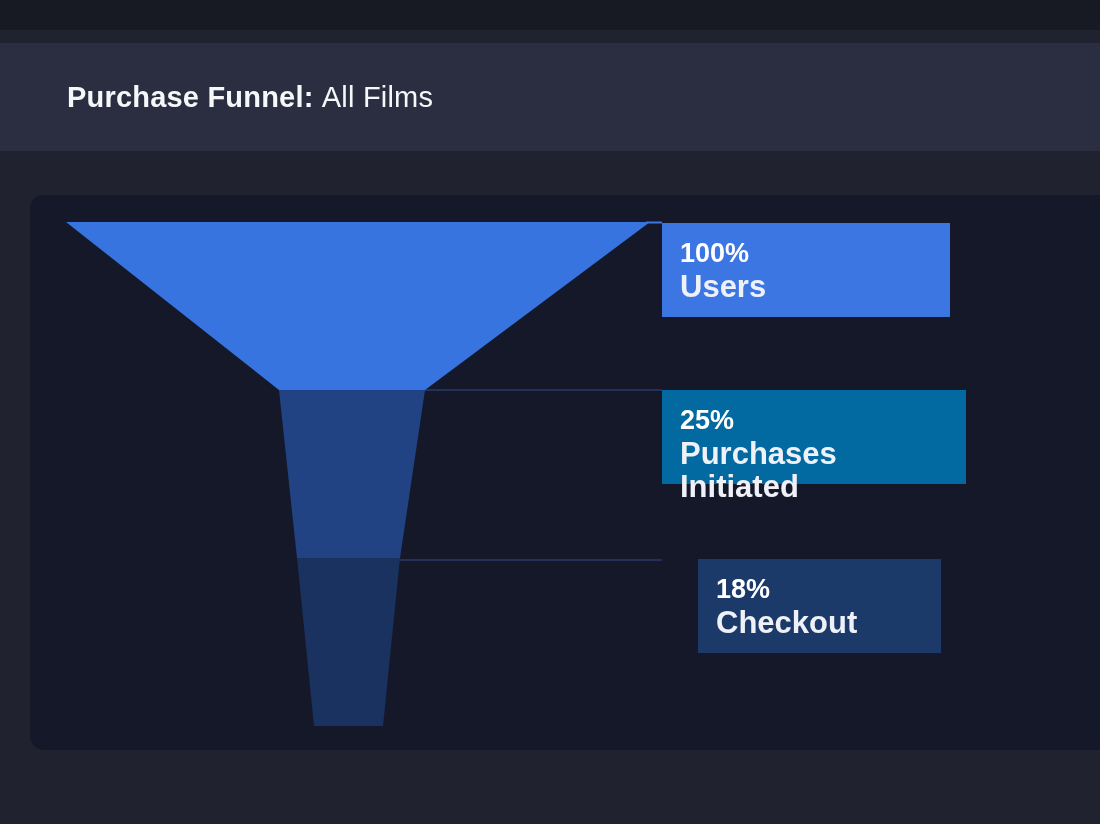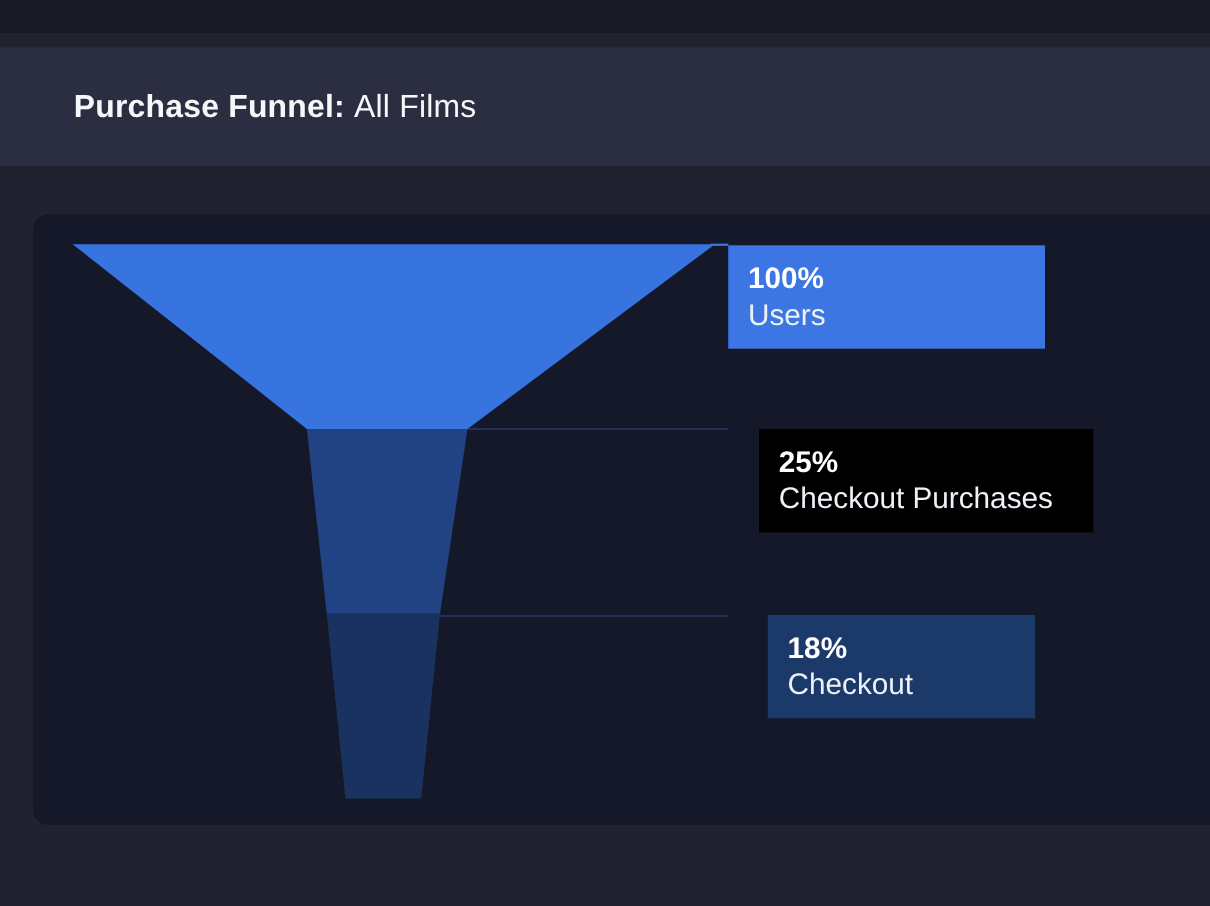--- a/index.html
+++ b/index.html
@@ -56,22 +56,22 @@
     padding: 14px 18px 0 18px;
     color: #ffffff;
   }
   .funnel-label .pct {
     font-size: 27px;
     font-weight: 700;
     line-height: 33px;
     color: #ffffff;
   }
   .funnel-label .name {
-    font-size: 27px;
-    font-weight: 400;
+    font-size: 31px;
+    font-weight: 700;
     line-height: 33px;
     color: #eef1f7;
   }
   .label-users     { left: 662px; top: 223px; width: 288px; height: 94px; }
   .label-checkout  { left: 662px; top: 390px; width: 304px; height: 94px; }
   .label-purchases { left: 662px; top: 559px; width: 243px; height: 94px; }
 </style>
 </head>
 <body style="background: rgb(32, 34, 47);">
 
@@ -94,23 +94,23 @@
     <polygon points="66,222 650,222 425,390 279,390" fill="#3874df"></polygon>
     <polygon points="279,390 425,390 400,558 297,558" fill="#224383"></polygon>
     <polygon points="297,558 400,558 383,726 314,726" fill="#19325f"></polygon>
   </svg>
 
   <div class="funnel-label label-users" style="background: rgb(59, 118, 227);">
     <div class="pct">100%</div>
     <div class="name">Users</div>
   </div>
 
-  <div class="funnel-label label-checkout" style="background: #000000; margin-left: 28px;">
+  <div class="funnel-label label-checkout" style="background: #0369a1;">
     <div class="pct">25%</div>
-    <div class="name">Checkout Purchases</div>
+    <div class="name">Purchases Initiated</div>
   </div>
 
   <div class="funnel-label label-purchases" style="background: rgb(28, 58, 105); margin-left: 36px;">
     <div class="pct">18%</div>
     <div class="name">Checkout</div>
   </div>
 
 </div>
 
 </body></html>

